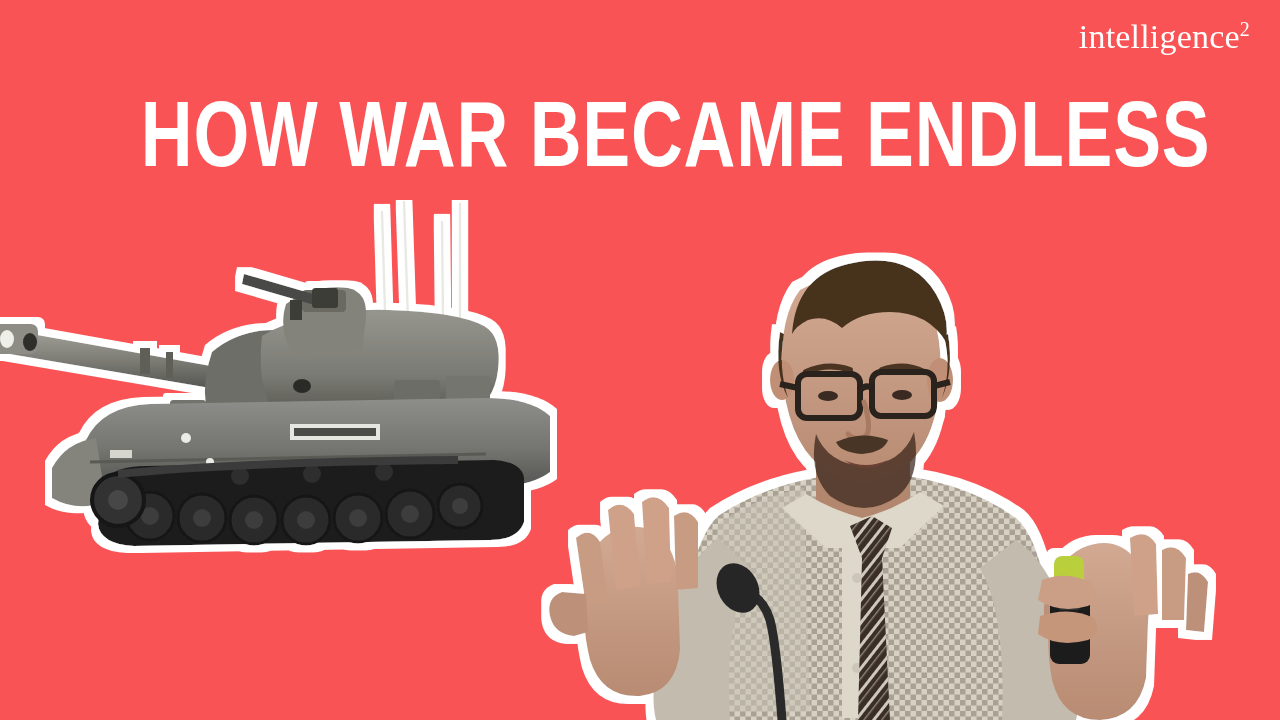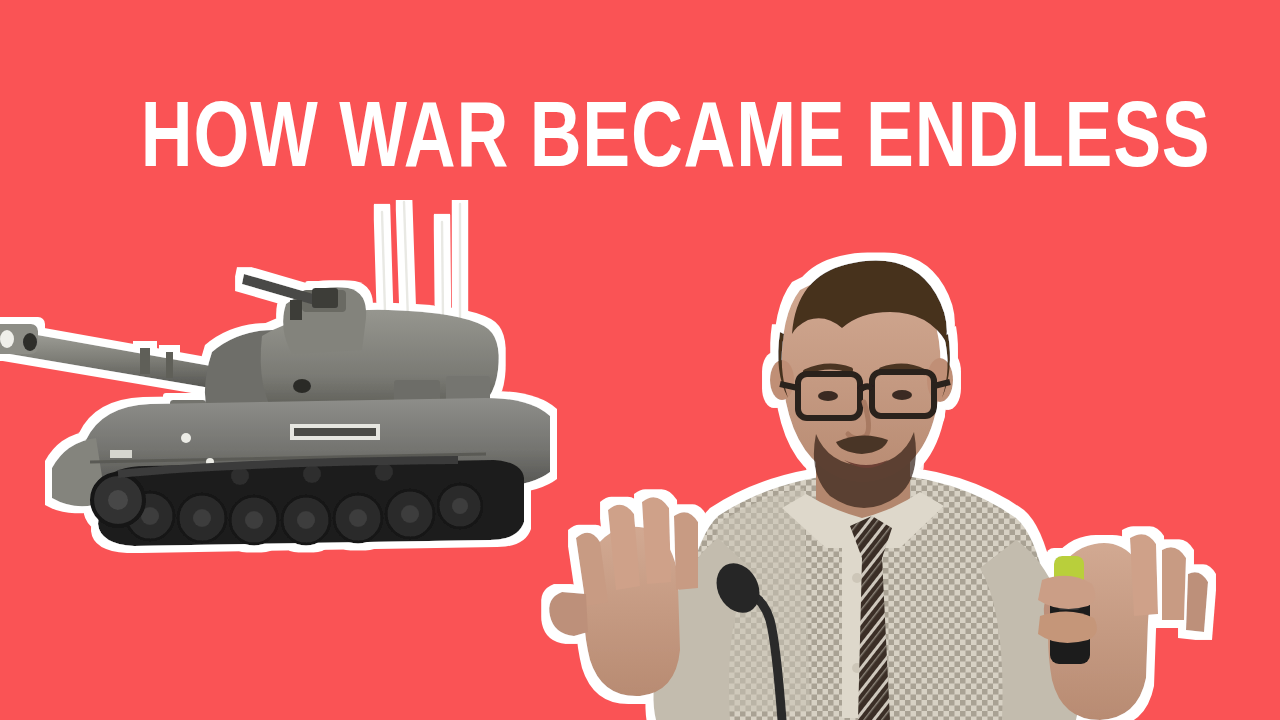--- a/index.html
+++ b/index.html
@@ -300,14 +300,15 @@
         <g>
           <path d="M262 482 q-6 -78 -12 -100 q-6 -20 -22 -28" stroke="#2b2b2b" stroke-width="9" fill="none" stroke-linecap="round"></path>
           <ellipse cx="218" cy="350" rx="20" ry="26" transform="rotate(-28 218 350)" fill="#262626"></ellipse>
         </g>
       </g>
     </svg>
   </div>
 
   <div class="title">HOW WAR BECAME ENDLESS</div>
 
+  <div class="brand"><span>intelligence</span><span class="sup">2</span></div>
 
 </div>
 
 </body></html>

